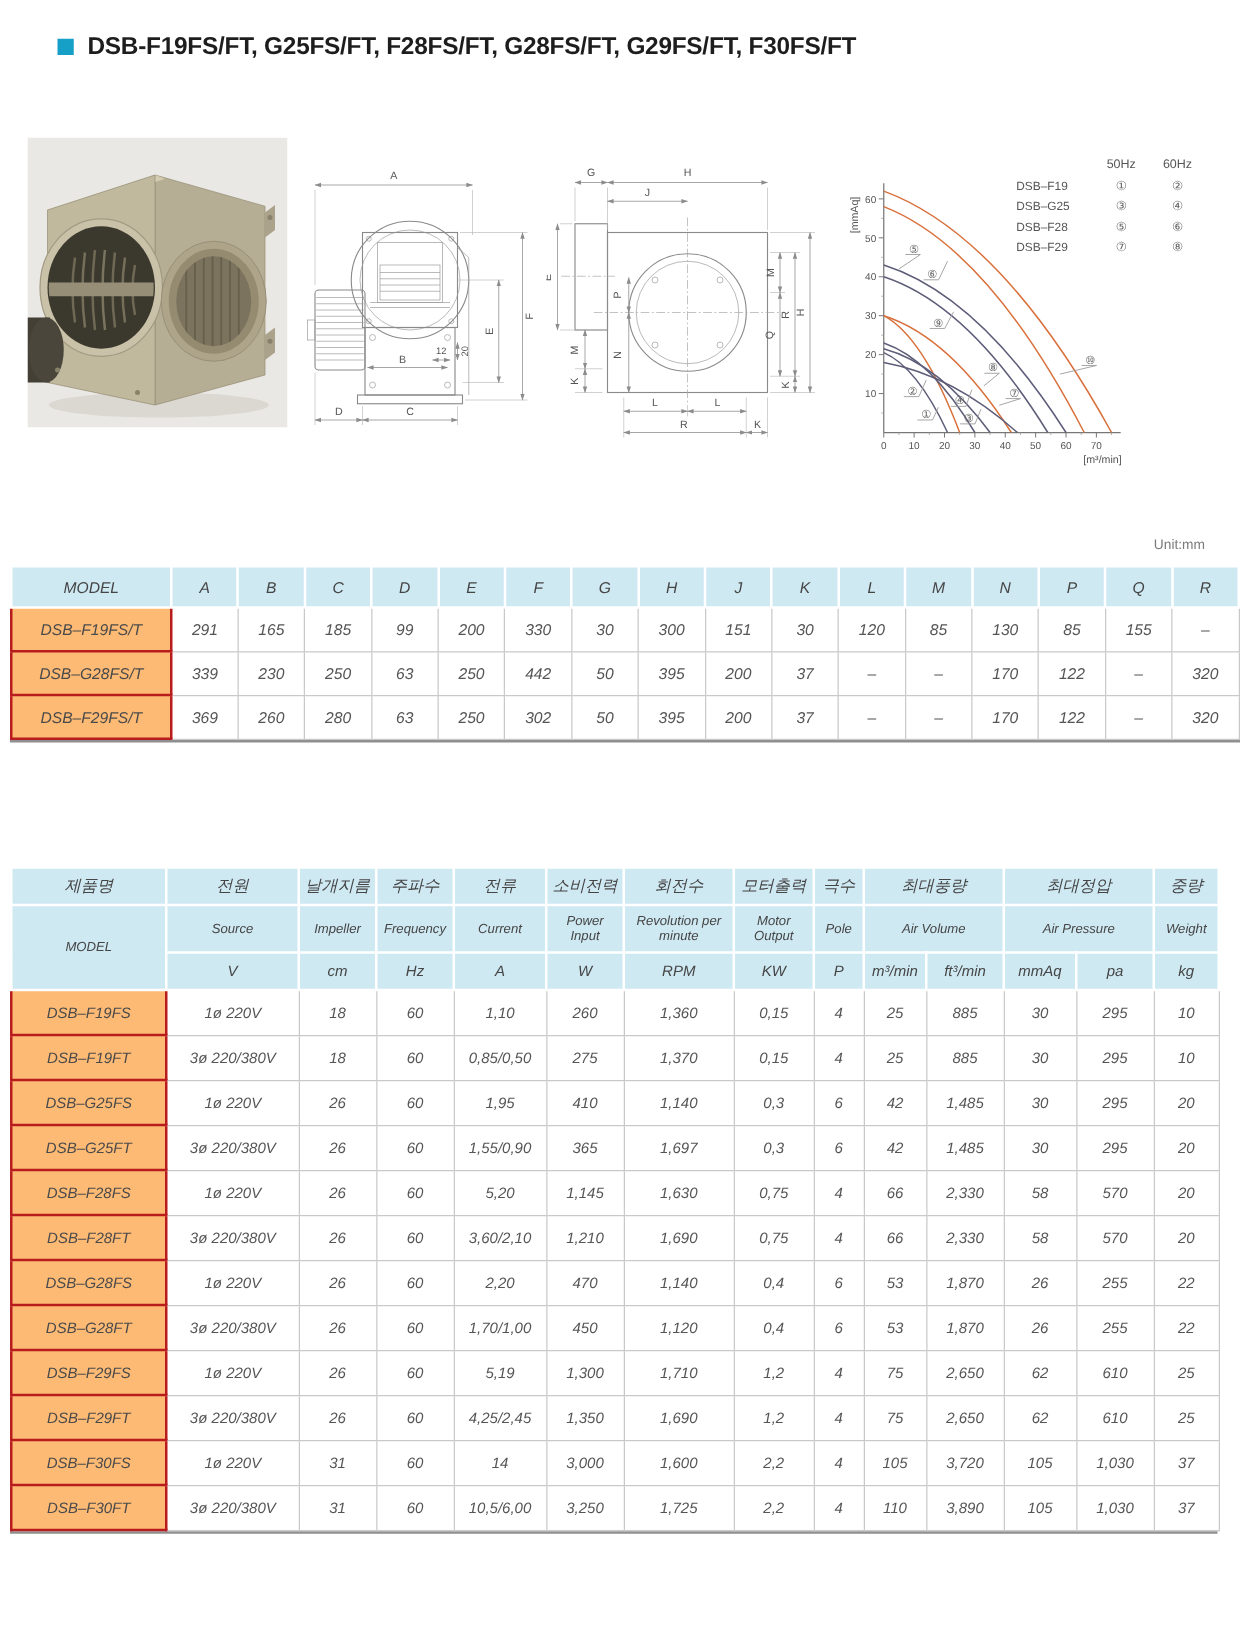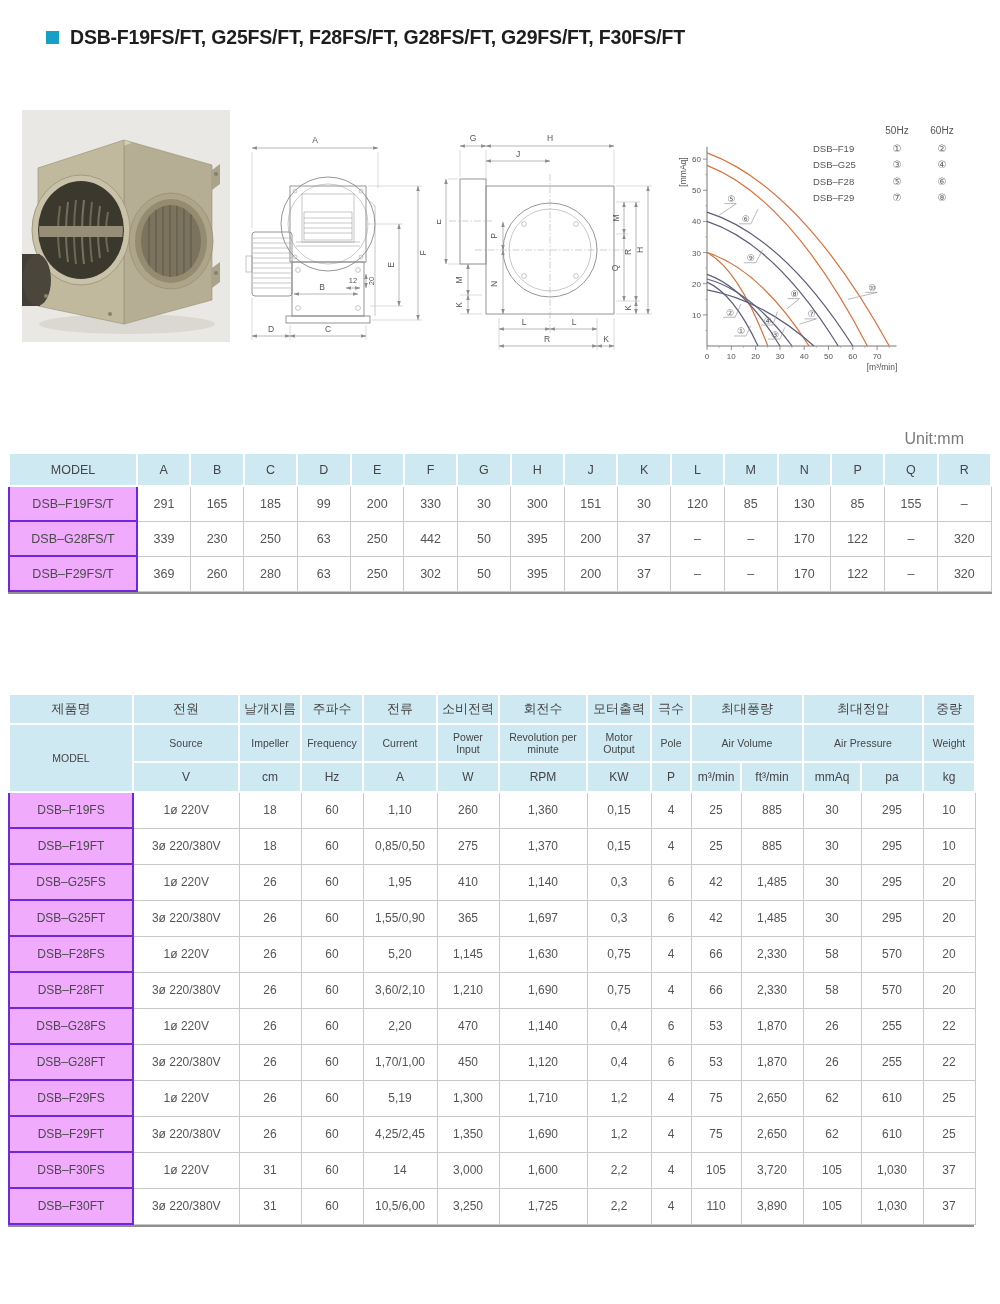--- a/index.html
+++ b/index.html
@@ -26,33 +26,33 @@
   .dlab{font-size:8.5px;fill:#555;}
   .dlab-s{font-size:7.5px;fill:#555;}
   .tick{font-size:8px;fill:#555;}
   .axlab{font-size:8.5px;fill:#555;}
   .clabel{font-size:9px;fill:#666;}
   .leg-h{font-size:10px;fill:#555;}
   .leg-m{font-size:9.5px;fill:#555;}
   .leg-c{font-size:10px;fill:#666;}
 
   
-  .unit-note{position:absolute;top:430px;right:36px;font-size:16px;color:#7a7a7a;}
+  .unit-note{position:absolute;top:430px;right:36px;font-size:11px;color:#7a7a7a;}
 
   
   .tbl-wrap{position:absolute;left:8px;border-bottom:2px solid #8f8f8f;background:#fff;}
   #dim-wrap{top:452px;width:984px;}
   #spec-wrap{top:693px;width:966px;}
-  table{border-collapse:collapse;table-layout:fixed;width:100%;}
+  table{border-collapse:collapse;table-layout:fixed;width:100%;font-style:italic;}
   th,td{padding:0 2px;text-align:center;vertical-align:middle;}
   th{background:#cfe9f3;border:2px solid #fff;font-weight:normal;color:#454545;}
   td{border:1px solid #c9c9c9;background:#fff;color:#555;}
   .dim th{height:31px;font-size:12.5px;}
   .dim td{height:33px;font-size:12.5px;}
-  td.model{background:#f0abfc;border:2px solid #6d28d9;color:#4a4a4a;}
+  td.model{background:#fdba74;border:2px solid #b91c1c;color:#4a4a4a;}
   .k-row th{height:28px;font-size:13px;}
   .e-row th{height:36px;font-size:10.5px;line-height:1.15;}
   .u-row th{height:28px;font-size:12px;}
   .spec td{height:34px;font-size:12px;}
 </style>
 </head>
 <body>
 
 <div class="page">
 

